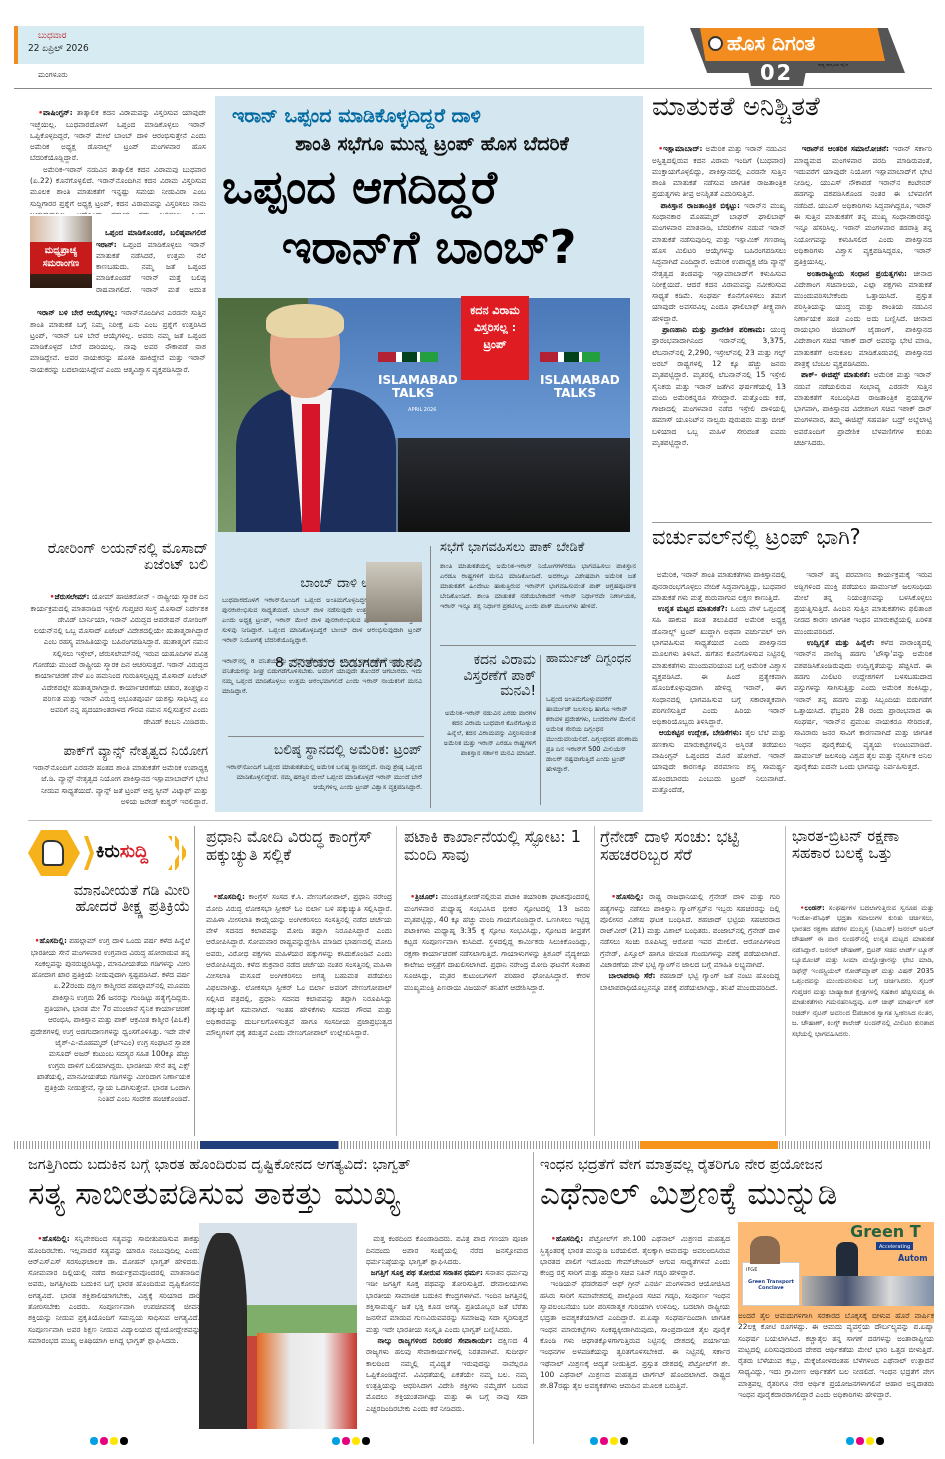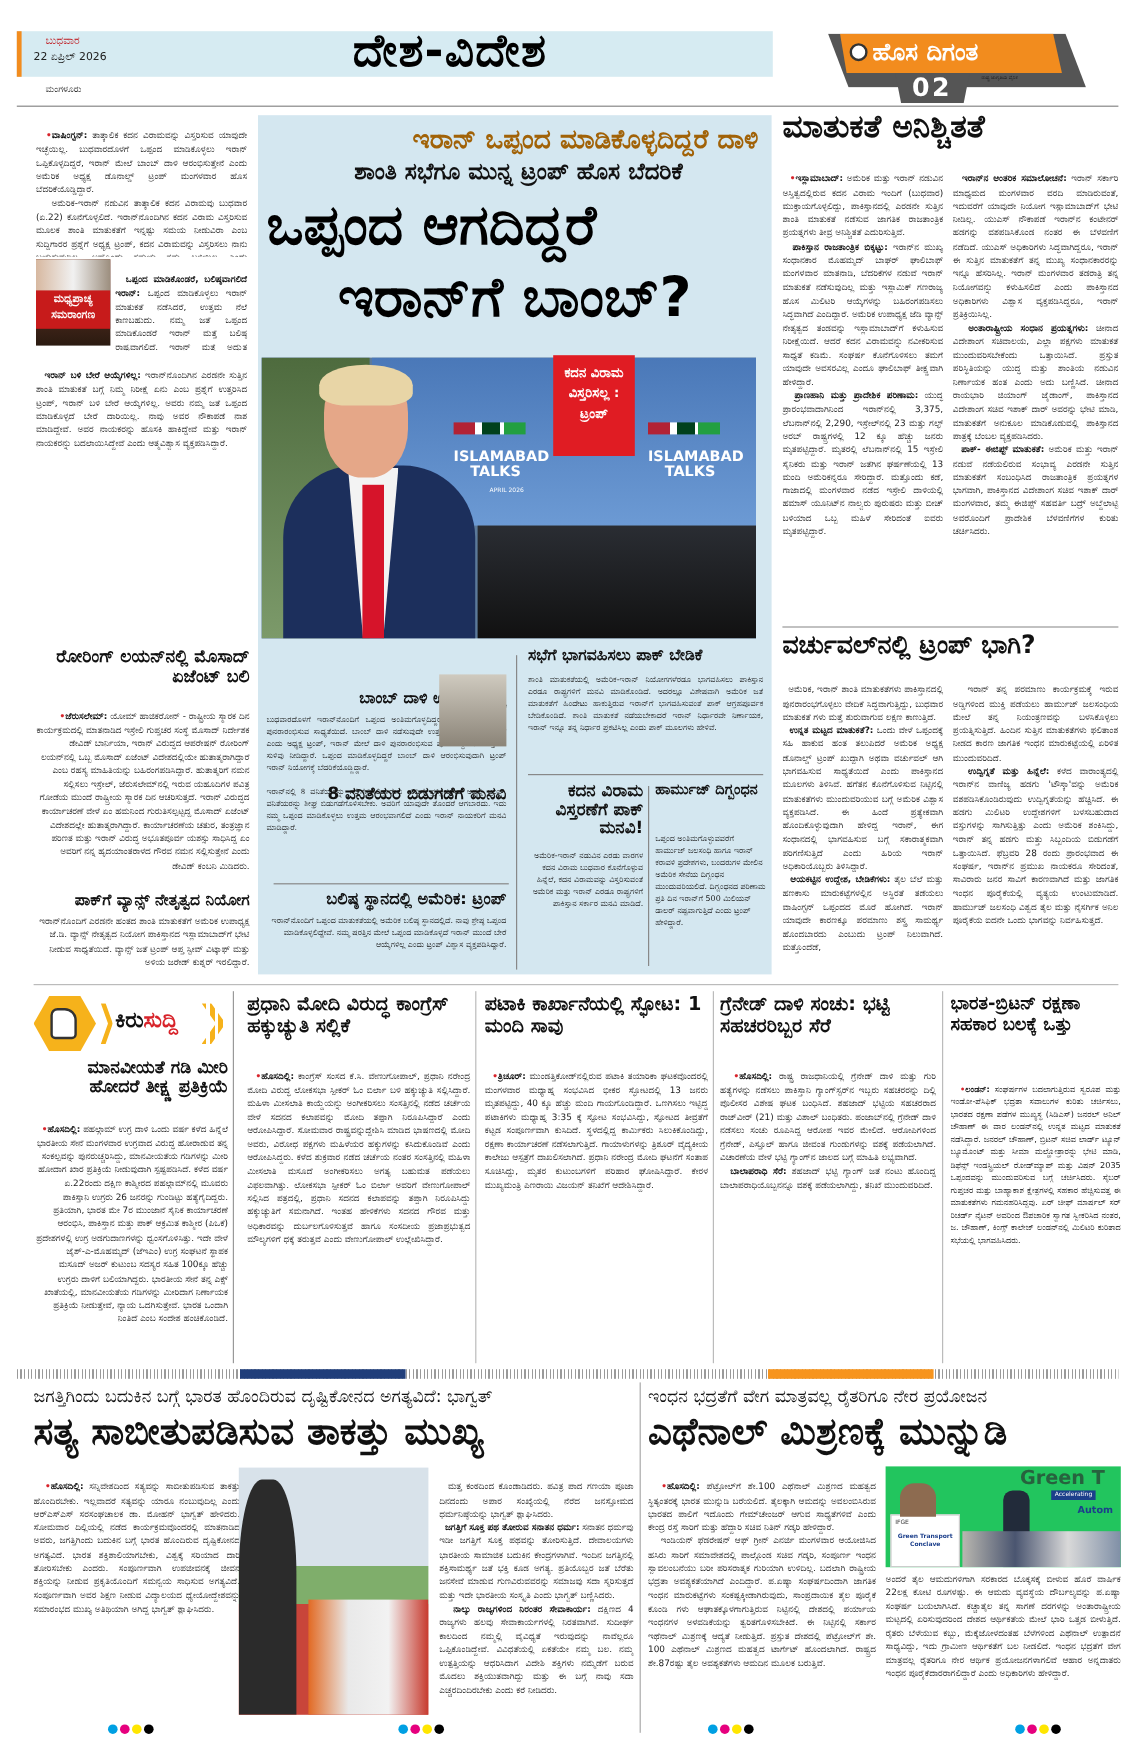--- a/index.html
+++ b/index.html
@@ -3,34 +3,33 @@
 <meta charset="utf-8">
 <style>
 *{box-sizing:border-box;margin:0;padding:0}
 body{width:945px;height:1459px;background:#fff;font-family:"DejaVu Sans",sans-serif;color:#111;position:relative;overflow:hidden}
 .abs{position:absolute}
 .body-text{font-size:7.4px;line-height:11.3px;text-align:justify;color:#1a1a1a;white-space:pre-wrap;overflow:hidden}
 .hl{font-weight:bold;color:#111}
 .dot{color:#d8232a;font-weight:bold}
 .rule-v{position:absolute;width:1px;background:#bbb}
 .rule-h{position:absolute;height:1px;background:#aaa}
-.headline{font-weight:bold;color:#111;line-height:1.12}
+.headline{font-weight:normal;color:#111;line-height:1.12}
 .cmyk{position:absolute;display:flex;gap:2px}
 .cmyk span{width:8px;height:8px;border-radius:50%;display:block}
 </style>
 </head>
 <body>
 
 <div class="abs" style="left:14px;top:26px;width:918px;height:40px;">
   <div class="abs" style="left:0;top:0;width:630px;height:38px;background:#d6ebf2;"></div>
   <div class="abs" style="left:0;top:0;width:4px;height:38px;background:#f28c1e;"></div>
   <div class="abs" style="left:24px;top:4px;font-size:9px;color:#c0262c;font-weight:normal;">ಬುಧವಾರ</div>
   <div class="abs" style="left:14px;top:17px;font-size:9px;color:#222;">22 ಏಪ್ರಿಲ್ 2026</div>
   <div class="abs" style="left:24px;top:44px;font-size:7.5px;color:#222;">ಮಂಗಳೂರು</div>
-  <div class="abs" style="left:280px;top:-6px;font-size:38px;font-weight:bold;color:#000;letter-spacing:1px;">ದೇಶ-ವಿದೇಶ</div>
 </div>
 <div class="abs" style="left:690px;top:28px;width:215px;height:58px;">
   <div class="abs" style="left:0;top:0;width:215px;height:45px;background:#555;clip-path:polygon(0 0,92% 0,100% 100%,8% 100%);"></div>
   <div class="abs" style="left:10px;top:0;width:185px;height:33px;background:#f28c1e;clip-path:polygon(0 0,96% 0,100% 100%,3% 100%);"></div>
   <div class="abs" style="left:18px;top:8px;width:15px;height:15px;border-radius:50%;background:#fff;border:2px solid #333;"></div>
   <div class="abs" style="left:37px;top:3px;font-size:20px;font-weight:bold;color:#fff;white-space:nowrap;">ಹೊಸ ದಿಗಂತ</div>
   <div class="abs" style="left:128px;top:34px;font-size:4px;color:#111;">ರಾಷ್ಟ್ರ ಜಾಗೃತಿಯ ದೈನಿಕ</div>
   <div class="abs" style="left:56px;top:33px;width:62px;height:25px;background:#555;clip-path:polygon(0 0,100% 0,92% 100%,8% 100%);"></div>
   <div class="abs" style="left:70px;top:33px;font-size:21px;font-weight:bold;color:#fff;letter-spacing:2px;">02</div>
 </div>
@@ -47,21 +46,21 @@
 </div>
 <div class="abs body-text" style="left:96px;top:216px;width:110px;height:76px;">
   <span class="hl">ಒಪ್ಪಂದ ಮಾಡಿಕೊಂಡರೆ, ಬಲಿಷ್ಠವಾಗಲಿದೆ ಇರಾನ್:</span> <span>ಒಪ್ಪಂದ ಮಾಡಿಕೊಳ್ಳಲು ಇರಾನ್ ಮಾತುಕತೆ ನಡೆಸಿದರೆ, ಉತ್ತಮ ನೆಲೆ ಕಾಣಬಹುದು. ನಮ್ಮ ಜತೆ ಒಪ್ಪಂದ ಮಾಡಿಕೊಂಡರೆ ಇರಾನ್ ಮತ್ತೆ ಬಲಿಷ್ಠ ರಾಷ್ಟ್ರವಾಗಲಿದೆ. ಇರಾನ್ ಮತ್ತೆ ಅದ್ಭುತ ರಾಷ್ಟ್ರವಾಗಲಿದೆ ಎಂದು ಹೇಳಿದ್ದಾರೆ.</span>
 </div>
 <div class="abs body-text" style="left:30px;top:296px;width:176px;height:80px;">
   <span class="hl">ಇರಾನ್ ಬಳಿ ಬೇರೆ ಆಯ್ಕೆಗಳಿಲ್ಲ:</span> <span>ಇರಾನ್‌ನೊಂದಿಗಿನ ಎರಡನೇ ಸುತ್ತಿನ ಶಾಂತಿ ಮಾತುಕತೆ ಬಗ್ಗೆ ನಿಮ್ಮ ನಿರೀಕ್ಷೆ ಏನು ಎಂಬ ಪ್ರಶ್ನೆಗೆ ಉತ್ತರಿಸಿದ ಟ್ರಂಪ್, ಇರಾನ್ ಬಳಿ ಬೇರೆ ಆಯ್ಕೆಗಳಿಲ್ಲ. ಅವರು ನಮ್ಮ ಜತೆ ಒಪ್ಪಂದ ಮಾಡಿಕೊಳ್ಳದೆ ಬೇರೆ ದಾರಿಯಿಲ್ಲ. ನಾವು ಅವರ ನೌಕಾಪಡೆ ನಾಶ ಮಾಡಿದ್ದೇವೆ. ಅವರ ನಾಯಕರನ್ನು ಹೊಸಕಿ ಹಾಕಿದ್ದೇವೆ ಮತ್ತು ಇರಾನ್ ನಾಯಕರನ್ನು ಬದಲಾಯಿಸಿದ್ದೇವೆ ಎಂದು ಆತ್ಮವಿಶ್ವಾಸ ವ್ಯಕ್ತಪಡಿಸಿದ್ದಾರೆ.
    ಅವರ ಹಳೆಯ ನಾಯಕರನ್ನು ಸದೆಬಡಿದಿದ್ದು, ಒಂದು ರೀತಿಯಲ್ಲಿ ನಮ್ಮೆದುರು ಇನ್ನಷ್ಟು ಜಟಿಲಗೊಂಡಿದ್ದ ಸನ್ನಿವೇಶ ಸೃಷ್ಟಿಸಿದೆ ಅಂತ ಹೊಸ ನಾಯಕರು ಹೆಚ್ಚು ತರ್ಕಬದ್ಧ ಮತ್ತು ಉಗ್ರವಾದಿಗಳಾಗಿದ್ದಾರೆ. ಒಪ್ಪಂದ ಮಾಡಿಕೊಳ್ಳುವುದು ಅವರಿಗೆ ಅನಿವಾರ್ಯವಾಗಿದೆ. ಬಿಕ್ಕಟ್ಟಿನ ನಡುವೆ ಅಮೆರಿಕ ಅಧ್ಯಕ್ಷ ಟ್ರಂಪ್ ಏ.11 ಮತ್ತು 12ರಂದು ಇಸ್ಲಾಮಾಬಾದ್‌ನಲ್ಲಿ ನಡೆದಿದ್ದ ಅಮೆರಿಕ-ಇರಾನ್ ನಡುವಿನ ಮೊದಲ ಹಂತದ ಶಾಂತಿ ಮಾತುಕತೆ ಒಪ್ಪಂದ ಅಂತಿಮಗೊಳ್ಳದೆ ಕೊನೆಗೊಂಡಿದ್ದು, ಎರಡನೇ ಸುತ್ತಿನ ಮಾತುಕತೆಗೆ ಸಿದ್ಧತೆ ನಡೆದಿದೆ.</span>
 </div>
 
 <div class="abs" style="left:215px;top:96px;width:428px;height:716px;background:#d4e7f0;"></div>
-<div class="abs" style="left:232px;top:104px;width:400px;text-align:right;font-size:22px;color:#a16207;font-weight:bold;white-space:nowrap;">ಇರಾನ್ ಒಪ್ಪಂದ ಮಾಡಿಕೊಳ್ಳದಿದ್ದರೆ ದಾಳಿ</div>
+<div class="abs" style="left:232px;top:104px;width:400px;text-align:left;font-size:19px;color:#0369a1;font-weight:bold;white-space:nowrap;">ಇರಾನ್ ಒಪ್ಪಂದ ಮಾಡಿಕೊಳ್ಳದಿದ್ದರೆ ದಾಳಿ</div>
 <div class="abs" style="left:232px;top:132px;width:400px;text-align:center;font-size:19px;color:#111;font-weight:bold;white-space:nowrap;">ಶಾಂತಿ ಸಭೆಗೂ ಮುನ್ನ ಟ್ರಂಪ್ ಹೊಸ ಬೆದರಿಕೆ</div>
 <div class="abs" style="left:222px;top:160px;width:414px;font-size:46px;font-weight:bold;color:#000;white-space:nowrap;">ಒಪ್ಪಂದ ಆಗದಿದ್ದರೆ</div>
 <div class="abs" style="left:222px;top:220px;width:414px;text-align:center;font-size:46px;font-weight:bold;color:#000;white-space:nowrap;">ಇರಾನ್‌ಗೆ ಬಾಂಬ್?</div>
 
 <div class="abs" style="left:218px;top:298px;width:412px;height:234px;background:#5c7a9a;overflow:hidden;">
   <div class="abs" style="left:0;top:0;width:90px;height:234px;background:linear-gradient(#4e6b3e,#7c9a6a);"></div>
   <div class="abs" style="left:92px;top:0;width:170px;height:140px;background:linear-gradient(#4a78b8,#6c9ad4);"></div>
   <div class="abs" style="left:262px;top:0;width:150px;height:140px;background:linear-gradient(#4a78b8,#6c9ad4);"></div>
   <div class="abs" style="left:160px;top:76px;width:70px;font-size:12px;font-weight:bold;color:#fff;text-align:center;line-height:13px;">ISLAMABAD TALKS</div>
   <div class="abs" style="left:322px;top:76px;width:70px;font-size:12px;font-weight:bold;color:#fff;text-align:center;line-height:13px;">ISLAMABAD TALKS</div>
@@ -190,21 +189,21 @@
   <span class="hl">ನಾಲ್ಕು ರಾಜ್ಯಗಳಿಂದ ನಿರಂತರ ಸೇವಾಕಾರ್ಯ:</span> <span>ದಕ್ಷಿಣದ 4 ರಾಜ್ಯಗಳು ಹಲವು ಸೇವಾಕಾರ್ಯಗಳಲ್ಲಿ ನಿರತವಾಗಿವೆ. ಸುದೀರ್ಘ ಕಾಲದಿಂದ ನಮ್ಮಲ್ಲಿ ವೈವಿಧ್ಯತೆ ಇರುವುದನ್ನು ನಾವೆಲ್ಲರೂ ಒಪ್ಪಿಕೊಂಡಿದ್ದೇವೆ. ವಿವಿಧತೆಯಲ್ಲಿ ಏಕತೆಯೇ ನಮ್ಮ ಬಲ. ನಮ್ಮ ಉತ್ಪತ್ತಿಯನ್ನು ಆಧರಿಸಿದಾಗ ವಿದೇಶಿ ಶಕ್ತಿಗಳು ನಮ್ಮೆಡೆಗೆ ಬರುವ ಮೊದಲು ಶಕ್ತಿಯುತವಾಗಿದ್ದು ಮತ್ತು ಈ ಬಗ್ಗೆ ನಾವು ಸದಾ ಎಚ್ಚರದಿಂದಿರಬೇಕು ಎಂದು ಕರೆ ನೀಡಿದರು.</span>
 </div>
 <div class="rule-v" style="left:533px;top:1152px;height:292px;background:#aaa;"></div>
 
 <div class="abs" style="left:540px;top:1156px;width:396px;font-size:14.5px;color:#111;white-space:nowrap;">ಇಂಧನ ಭದ್ರತೆಗೆ ವೇಗ ಮಾತ್ರವಲ್ಲ ರೈತರಿಗೂ ನೇರ ಪ್ರಯೋಜನ</div>
 <div class="abs headline" style="left:540px;top:1176px;width:396px;font-size:31px;white-space:nowrap;">ಎಥೆನಾಲ್ ಮಿಶ್ರಣಕ್ಕೆ ಮುನ್ನುಡಿ</div>
 <div class="abs body-text" style="left:540px;top:1222px;width:190px;height:220px;">
   <span class="dot">•</span><span class="hl">ಹೊಸದಿಲ್ಲಿ:</span> <span>ಪೆಟ್ರೋಲ್‌ಗೆ ಶೇ.100 ಎಥೆನಾಲ್ ಮಿಶ್ರಣದ ಮಹತ್ವದ ಸ್ಥಿತ್ಯಂತರಕ್ಕೆ ಭಾರತ ಮುನ್ನುಡಿ ಬರೆಯಲಿದೆ. ತೈಲಕ್ಕಾಗಿ ಆಮದನ್ನು ಅವಲಂಬಿಸಿರುವ ಭಾರತದ ಪಾಲಿಗೆ ಇದೊಂದು ಗೇಮ್‌ಚೇಂಜರ್ ಆಗುವ ಸಾಧ್ಯತೆಗಳಿವೆ ಎಂದು ಕೇಂದ್ರ ರಸ್ತೆ ಸಾರಿಗೆ ಮತ್ತು ಹೆದ್ದಾರಿ ಸಚಿವ ನಿತಿನ್ ಗಡ್ಕರಿ ಹೇಳಿದ್ದಾರೆ.
    ಇಂಡಿಯನ್ ಫೆಡರೇಷನ್ ಆಫ್ ಗ್ರೀನ್ ಎನರ್ಜಿ ಮಂಗಳವಾರ ಆಯೋಜಿಸಿದ ಹಸಿರು ಸಾರಿಗೆ ಸಮಾವೇಶದಲ್ಲಿ ಪಾಲ್ಗೊಂಡ ಸಚಿವ ಗಡ್ಕರಿ, ಸಂಪೂರ್ಣ ಇಂಧನ ಸ್ವಾವಲಂಬನೆಯು ಬರೀ ಪರಿಸರಾತ್ಮಕ ಗುರಿಯಾಗಿ ಉಳಿದಿಲ್ಲ. ಬದಲಾಗಿ ರಾಷ್ಟ್ರೀಯ ಭದ್ರತಾ ಅವಶ್ಯಕತೆಯಾಗಿದೆ ಎಂದಿದ್ದಾರೆ. ಪ.ಏಷ್ಯಾ ಸಂಘರ್ಷದಿಂದಾಗಿ ಜಾಗತಿಕ ಇಂಧನ ಮಾರುಕಟ್ಟೆಗಳು ಸಂಕಷ್ಟಕ್ಕೀಡಾಗಿರುವುದು, ಸಾಂಪ್ರದಾಯಿಕ ತೈಲ ಪೂರೈಕೆ ಕೊಂಡಿ ಗಳು ಆಘಾತಕ್ಕೊಳಗಾಗುತ್ತಿರುವ ನಿಟ್ಟಿನಲ್ಲಿ ದೇಶದಲ್ಲಿ ಪರ್ಯಾಯ ಇಂಧನಗಳ ಅಳವಡಿಕೆಯನ್ನು ತ್ವರಿತಗೊಳಿಸಬೇಕಿದೆ. ಈ ನಿಟ್ಟಿನಲ್ಲಿ ಸರ್ಕಾರ ಇಥೆನಾಲ್ ಮಿಶ್ರಣಕ್ಕೆ ಆದ್ಯತೆ ನೀಡುತ್ತಿದೆ. ಪ್ರಸ್ತುತ ದೇಶದಲ್ಲಿ ಪೆಟ್ರೋಲ್‌ಗೆ ಶೇ. 100 ಎಥೆನಾಲ್ ಮಿಶ್ರಣದ ಮಹತ್ವದ ಟಾರ್ಗೆಟ್ ಹೊಂದಲಾಗಿದೆ. ರಾಷ್ಟ್ರದ ಶೇ.87ರಷ್ಟು ತೈಲ ಅವಶ್ಯಕತೆಗಳು ಆಮದಿನ ಮೂಲಕ ಬರುತ್ತಿವೆ.</span>
 </div>
-<div class="abs" style="left:738px;top:1222px;width:196px;height:84px;background:#22c55e;overflow:hidden;">
+<div class="abs" style="left:738px;top:1222px;width:196px;height:101px;background:#fdba74;overflow:hidden;">
   <div class="abs" style="left:112px;top:0;font-size:16px;font-weight:bold;color:#27623e;">Green T</div>
   <div class="abs" style="left:138px;top:20px;font-size:5px;color:#fff;background:#1c3f8b;padding:1px 3px;">Accelerating</div>
   <div class="abs" style="left:160px;top:32px;font-size:8px;color:#1c3f8b;font-weight:bold;">Autom</div>
   <div class="abs" style="left:4px;top:40px;width:58px;height:44px;background:#fff;border:1px solid #ccc;"></div>
   <div class="abs" style="left:8px;top:44px;font-size:5px;color:#333;">IFGE</div>
   <div class="abs" style="left:8px;top:56px;width:50px;font-size:5px;color:#1c3f8b;font-weight:bold;text-align:center;">Green Transport Conclave</div>
   <div class="abs" style="left:12px;top:14px;width:30px;height:28px;background:#8d6b50;border-radius:12px 12px 0 0;"></div>
   <div class="abs" style="left:98px;top:20px;width:22px;height:64px;background:#222b3a;border-radius:8px 8px 0 0;"></div>
   <div class="abs" style="left:64px;top:54px;width:132px;height:30px;background:linear-gradient(90deg,#b9b7b0,#4a5570,#d9d9d9,#7f8fa6);"></div>
 </div>

